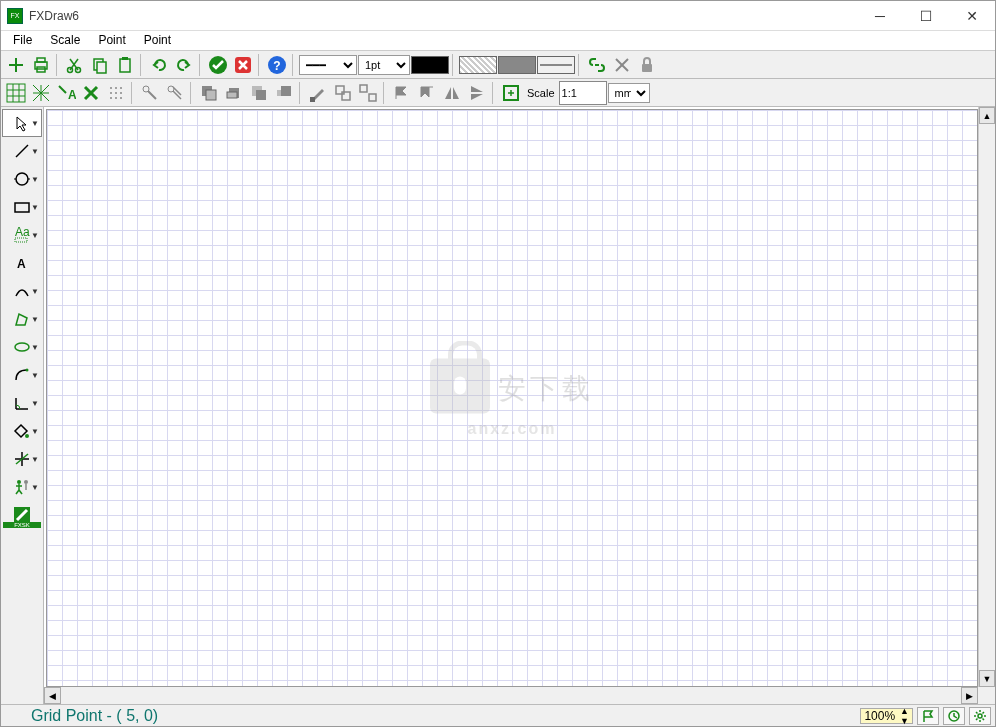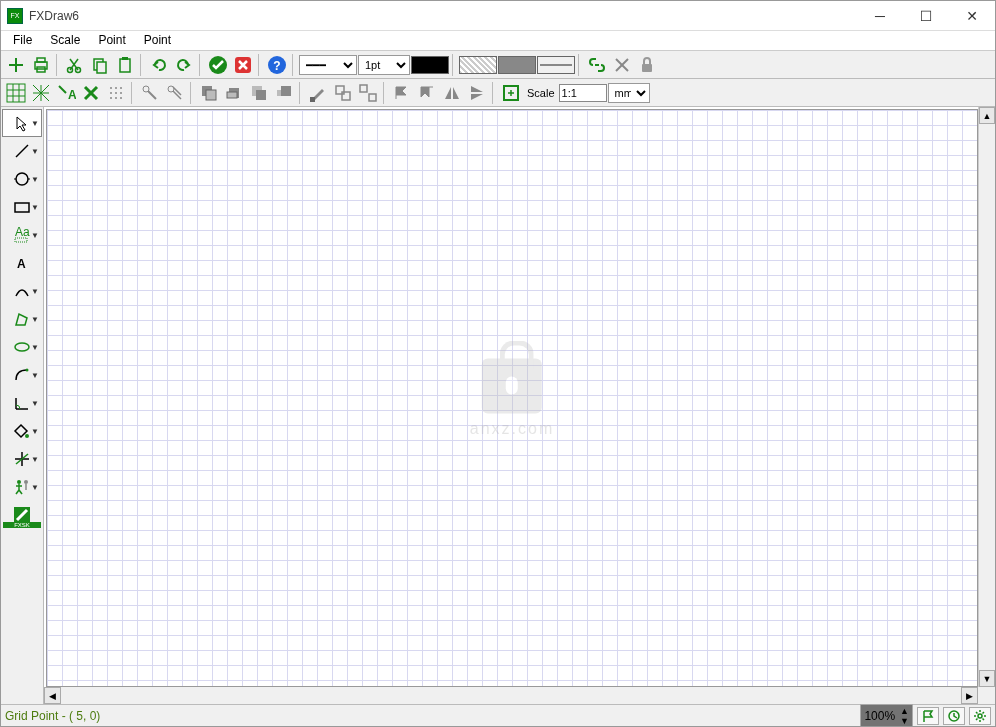--- a/index.html
+++ b/index.html
@@ -14,21 +14,21 @@
 .menubar .menu-item { padding: 2px 8px; cursor: pointer; color: #000; }
 
 .toolbar { display: flex; align-items: center; background: #f0f0f0; border-bottom: 1px solid #bbb; padding: 2px 3px; gap: 1px; }
 .toolbar.row1 { height: 28px; }
 .toolbar.row2 { height: 28px; }
 .tb-btn { width: 24px; height: 24px; display: flex; align-items: center; justify-content: center; cursor: pointer; border-radius: 2px; }
 .tb-sep { width: 4px; height: 22px; border-left: 1px solid #bbb; margin: 0 2px; }
 .tb-select { height: 20px; border: 1px solid #999; background: #fff; font-size: 11px; padding: 0 2px; }
 .tb-swatch { width: 38px; height: 18px; border: 1px solid #666; display: inline-block; }
 .scale-label { font-size: 11px; margin: 0 3px; }
-.scale-input { width: 48px; height: 18px; border: 1px solid #888; font-size: 11px; padding: 0 2px; }
+.scale-input { width: 48px; height: 24px; border: 1px solid #888; font-size: 11px; padding: 0 2px; }
 
 .workspace { flex: 1; display: flex; background: #f0f0f0; overflow: hidden; }
 .tool-column { width: 43px; background: #f0f0f0; border-right: 1px solid #bbb; display: flex; flex-direction: column; padding-top: 2px; }
 .tool-btn { width: 40px; height: 28px; display: flex; align-items: center; justify-content: center; cursor: pointer; position: relative; border: 1px solid transparent; margin: 0 1px; }
 .tool-btn.selected { background: #fff; border: 1px solid #888; }
 .tool-btn .dd { position: absolute; right: 2px; font-size: 8px; color: #333; }
 
 .canvas-area { flex: 1; display: flex; flex-direction: column; background: #fff; }
 .canvas-scroll { flex: 1; display: flex; }
 .canvas { flex: 1; background-image: linear-gradient(#d8d8f0 1px, transparent 1px), linear-gradient(90deg, #d8d8f0 1px, transparent 1px); background-size: 15px 15px; position: relative; border: 1px solid #999; margin: 2px 0 0 2px; }
@@ -38,27 +38,27 @@
 .hscroll { height: 17px; background: #f0f0f0; display: flex; }
 .hscroll .arrow { width: 17px; background: #e8e8e8; border: 1px solid #aaa; display: flex; align-items: center; justify-content: center; font-size: 9px; cursor: pointer; }
 .hscroll .track { flex: 1; background: #f0f0f0; }
 .hscroll .corner { width: 17px; background: #f0f0f0; }
 
 .watermark { position: absolute; left: 50%; top: 50%; transform: translate(-50%, -50%); opacity: 0.3; text-align: center; pointer-events: none; }
 .watermark .lock-icon { width: 60px; height: 55px; background: #bbb; border-radius: 6px; margin: 0 auto 4px; position: relative; }
 .watermark .lock-icon::before { content: ""; position: absolute; top: -18px; left: 18px; width: 24px; height: 24px; border: 5px solid #bbb; border-bottom: none; border-radius: 14px 14px 0 0; }
 .watermark .lock-icon::after { content: ""; position: absolute; top: 18px; left: 24px; width: 12px; height: 18px; background: #fff; border-radius: 6px; }
 .watermark .wm-text1 { font-size: 28px; color: #999; letter-spacing: 4px; display: inline-block; vertical-align: middle; margin-left: 8px; }
-.watermark .wm-text2 { font-size: 16px; color: #aaa; letter-spacing: 2px; margin-top: 2px; }
+.watermark .wm-text2 { font-size: 16px; color: #aaa; letter-spacing: 2px; margin-top: 2px; font-weight: bold; }
 
 .statusbar { height: 22px; background: #f0f0f0; border-top: 1px solid #bbb; display: flex; align-items: center; padding: 0 4px; gap: 4px; }
-.statusbar .status-text { font-size: 12px; color: #4d7c0f; }
+.statusbar .status-text { font-size: 16px; color: #0f766e; margin-left: 26px; }
 .statusbar .spacer { flex: 1; }
 .statusbar input[type=text] { height: 18px; border: 1px solid #aaa; padding: 0 4px; font-size: 11px; color: #888; width: 180px; }
-.statusbar .zoom { display: flex; align-items: center; gap: 1px; border: 1px solid #aaa; height: 24px; padding: 0 3px; background: #737373; }
+.statusbar .zoom { display: flex; align-items: center; gap: 1px; border: 1px solid #aaa; height: 16px; padding: 0 3px; background: #fef9c3; }
 .statusbar .sb-btn { width: 22px; height: 18px; border: 1px solid #aaa; background: #f8f8f8; display: flex; align-items: center; justify-content: center; cursor: pointer; font-size: 11px; color: #1a8; }
 
 svg { pointer-events: none; }
 </style>
 </head>
 <body>
 
 <div class="titlebar">
   <div class="app-icon">FX</div>
   <div class="title">FXDraw6</div>
@@ -413,20 +413,21 @@
         </svg>
         <div style="position:absolute;bottom:0;font-size:6px;color:#fff;background:#1a8a1a;width:100%;text-align:center">FXSK</div>
       </div>
     </div>
   <div class="canvas-area">
     <div class="canvas-scroll">
       <div class="canvas">
         <div class="watermark">
           <div style="display:flex;align-items:center;justify-content:center">
             <div class="lock-icon"></div>
+            <span class="wm-text1">安下载</span>
           </div>
           <div class="wm-text2">anxz.com</div>
         </div>
       </div>
       <div class="vscroll">
         <div class="arrow">▲</div>
         <div class="track"></div>
         <div class="arrow">▼</div>
       </div>
     </div>

